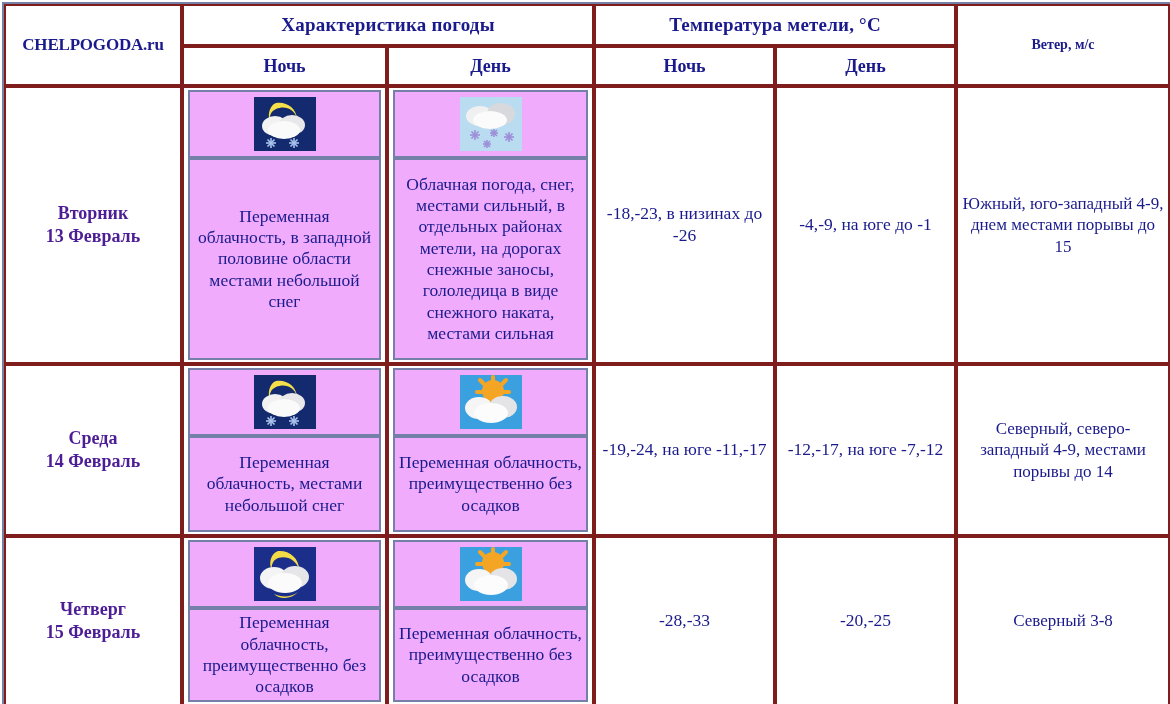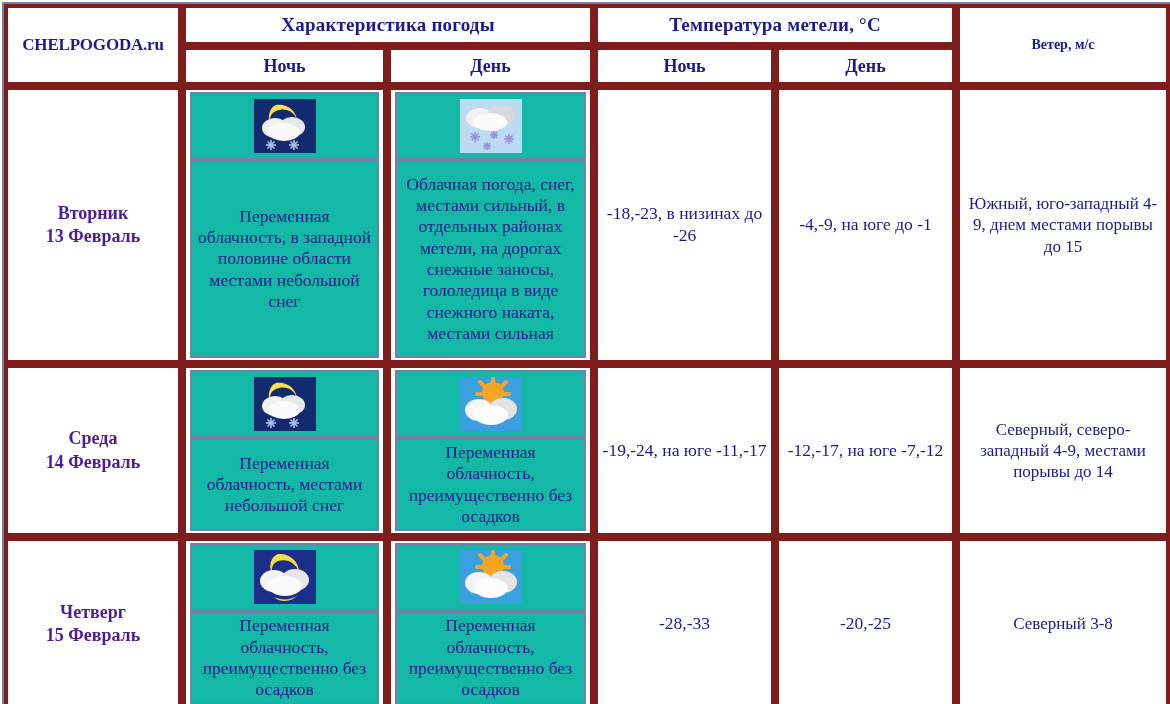--- a/index.html
+++ b/index.html
@@ -21,21 +21,21 @@
     border-collapse: separate;
     border-spacing: 0;
     border: 2px solid #7480a8;
     box-sizing: border-box;
     background: #ffffff;
     table-layout: fixed;
   }
 
   .weather-table td,
   .weather-table th {
-    border: 4px solid #7f1d1d;
+    border: 2px solid #7f1d1d;
     box-sizing: border-box;
     background: #ffffff;
     vertical-align: middle;
     text-align: center;
     color: #1a1a8c;
     padding: 2px 4px;
   }
 
   
   .site-brand {
@@ -91,21 +91,21 @@
   
   .split {
     width: 100%;
     height: 100%;
     border-collapse: separate;
     border-spacing: 0;
     table-layout: fixed;
   }
   .split td {
     border: 2px solid #7480a8;
-    background: #14b8a6;
+    background: #f0abfc;
     text-align: center;
     vertical-align: middle;
     font-family: Liberation Serif, serif;
   }
   .icon-cell {
     height: 68px;
     padding: 0;
   }
   .nowrap-pad { padding: 0; }
 

